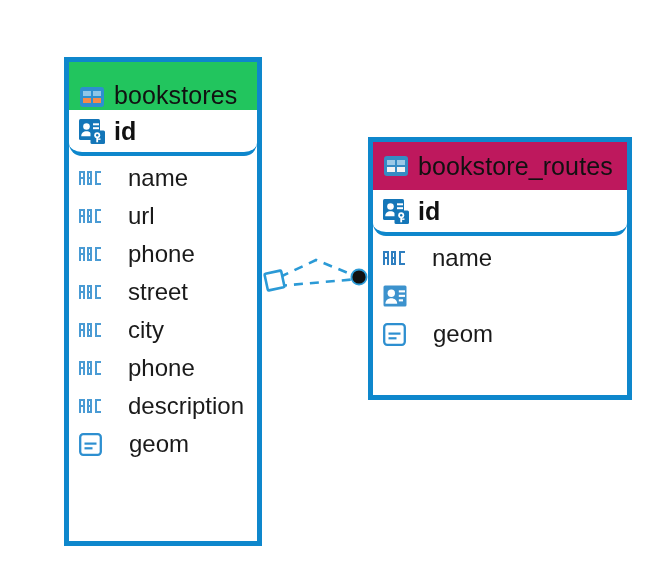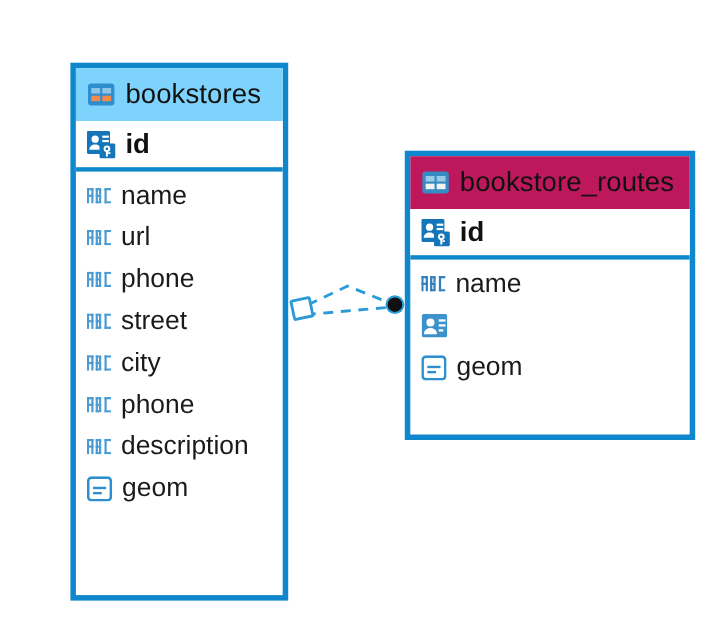--- a/index.html
+++ b/index.html
@@ -32,46 +32,48 @@
   .entity-header {
     display: flex;
     align-items: center;
     box-sizing: border-box;
     padding: 0 10px;
     height: 48px;
     font-size: 25px;
     color: #111111;
     letter-spacing: 0.1px;
   }
-  .entity-header.orange { background: #7dd3fc; }
+  .entity-header.orange { background: #22c55e; align-items: flex-end; }
   .entity-header.grey   { background: #be185d; }
 
   .pk-row {
     display: flex;
     align-items: center;
     box-sizing: border-box;
     padding: 16px 10px;
     height: 46px;
     border-bottom: 4px solid #0e87cc;
     background: #ffffff;
     font-size: 25px;
     font-weight: bold;
     color: #111111;
+    border-radius: 13px;
   }
   .field-list {
     padding: 3px 0 4px 0;
   }
   .field-row {
     display: flex;
     align-items: center;
     box-sizing: border-box;
     padding: 0 10px;
     height: 38px;
     font-size: 24px;
     color: #1a1a1a;
+    gap: 18px;
   }
   .field-label { white-space: nowrap; }
 
   
   #entity-bookstores {
     left: 64px;
     top: 57px;
     width: 198px;
     height: 489px;
   }

